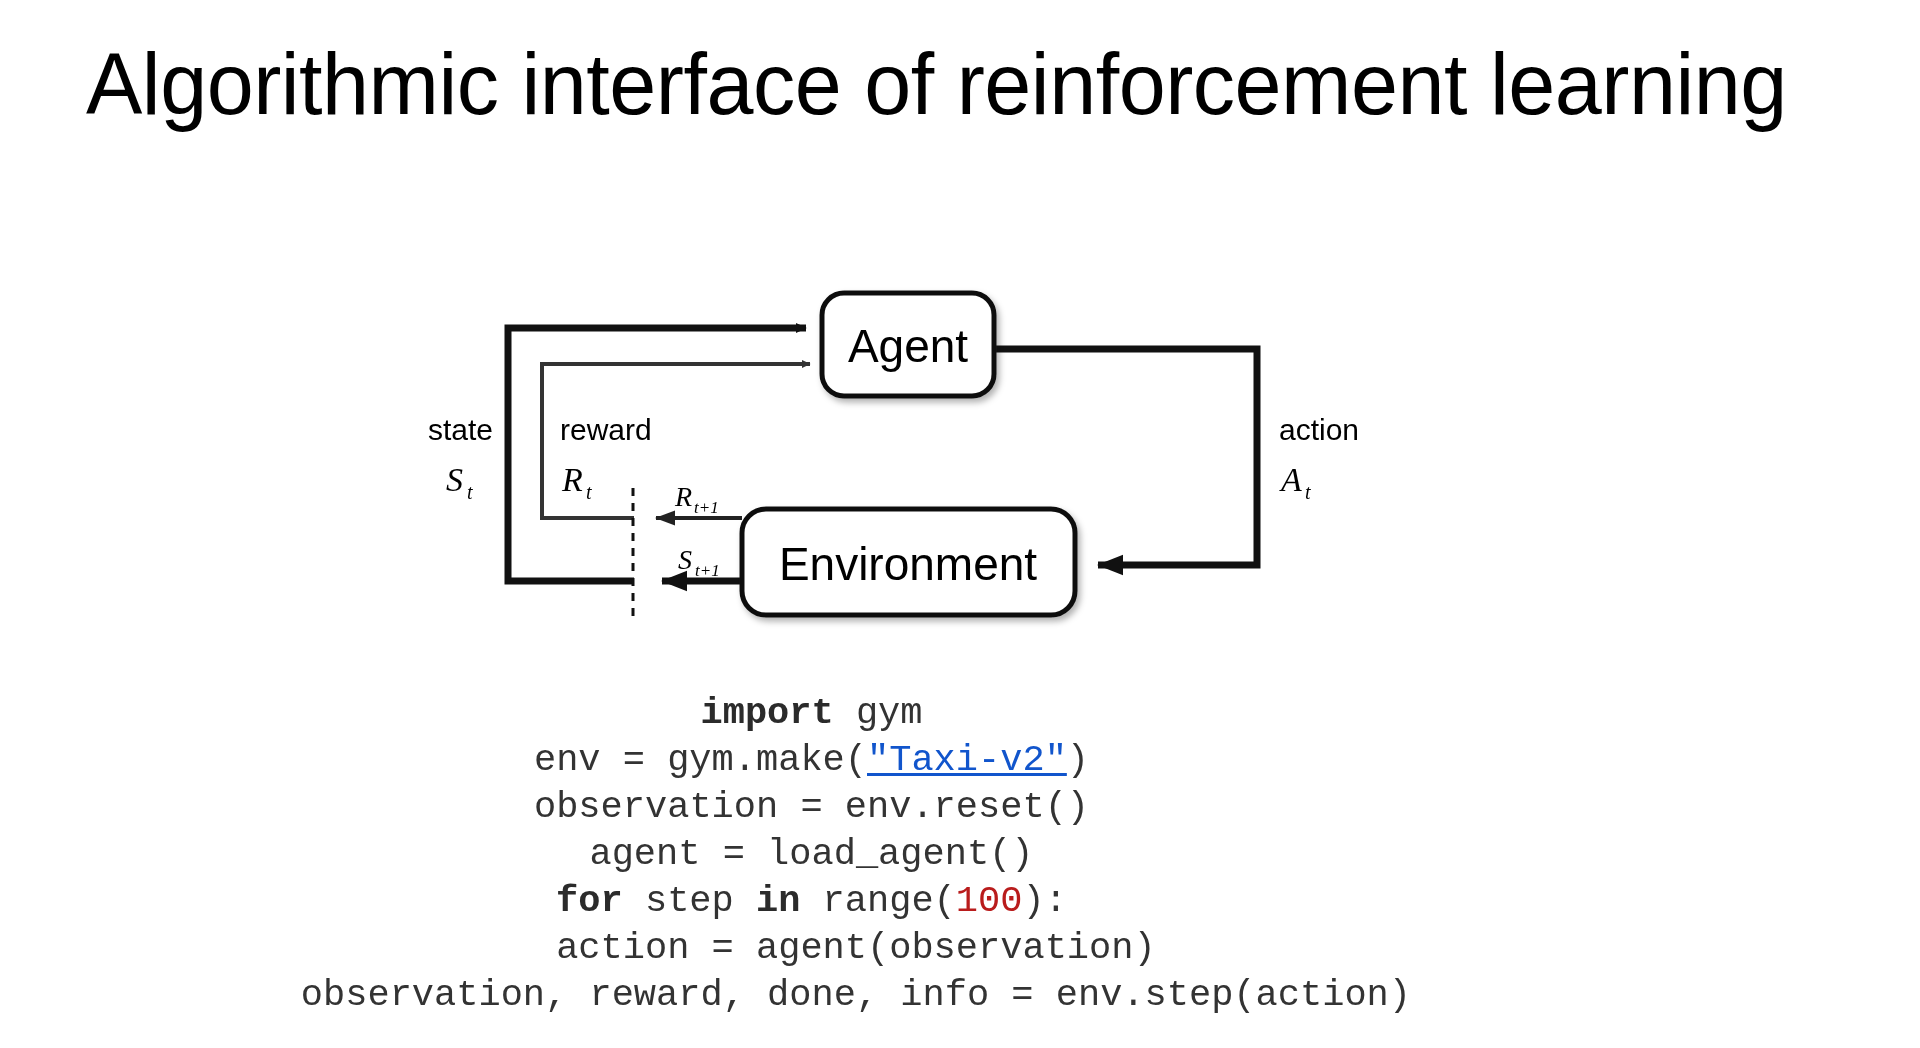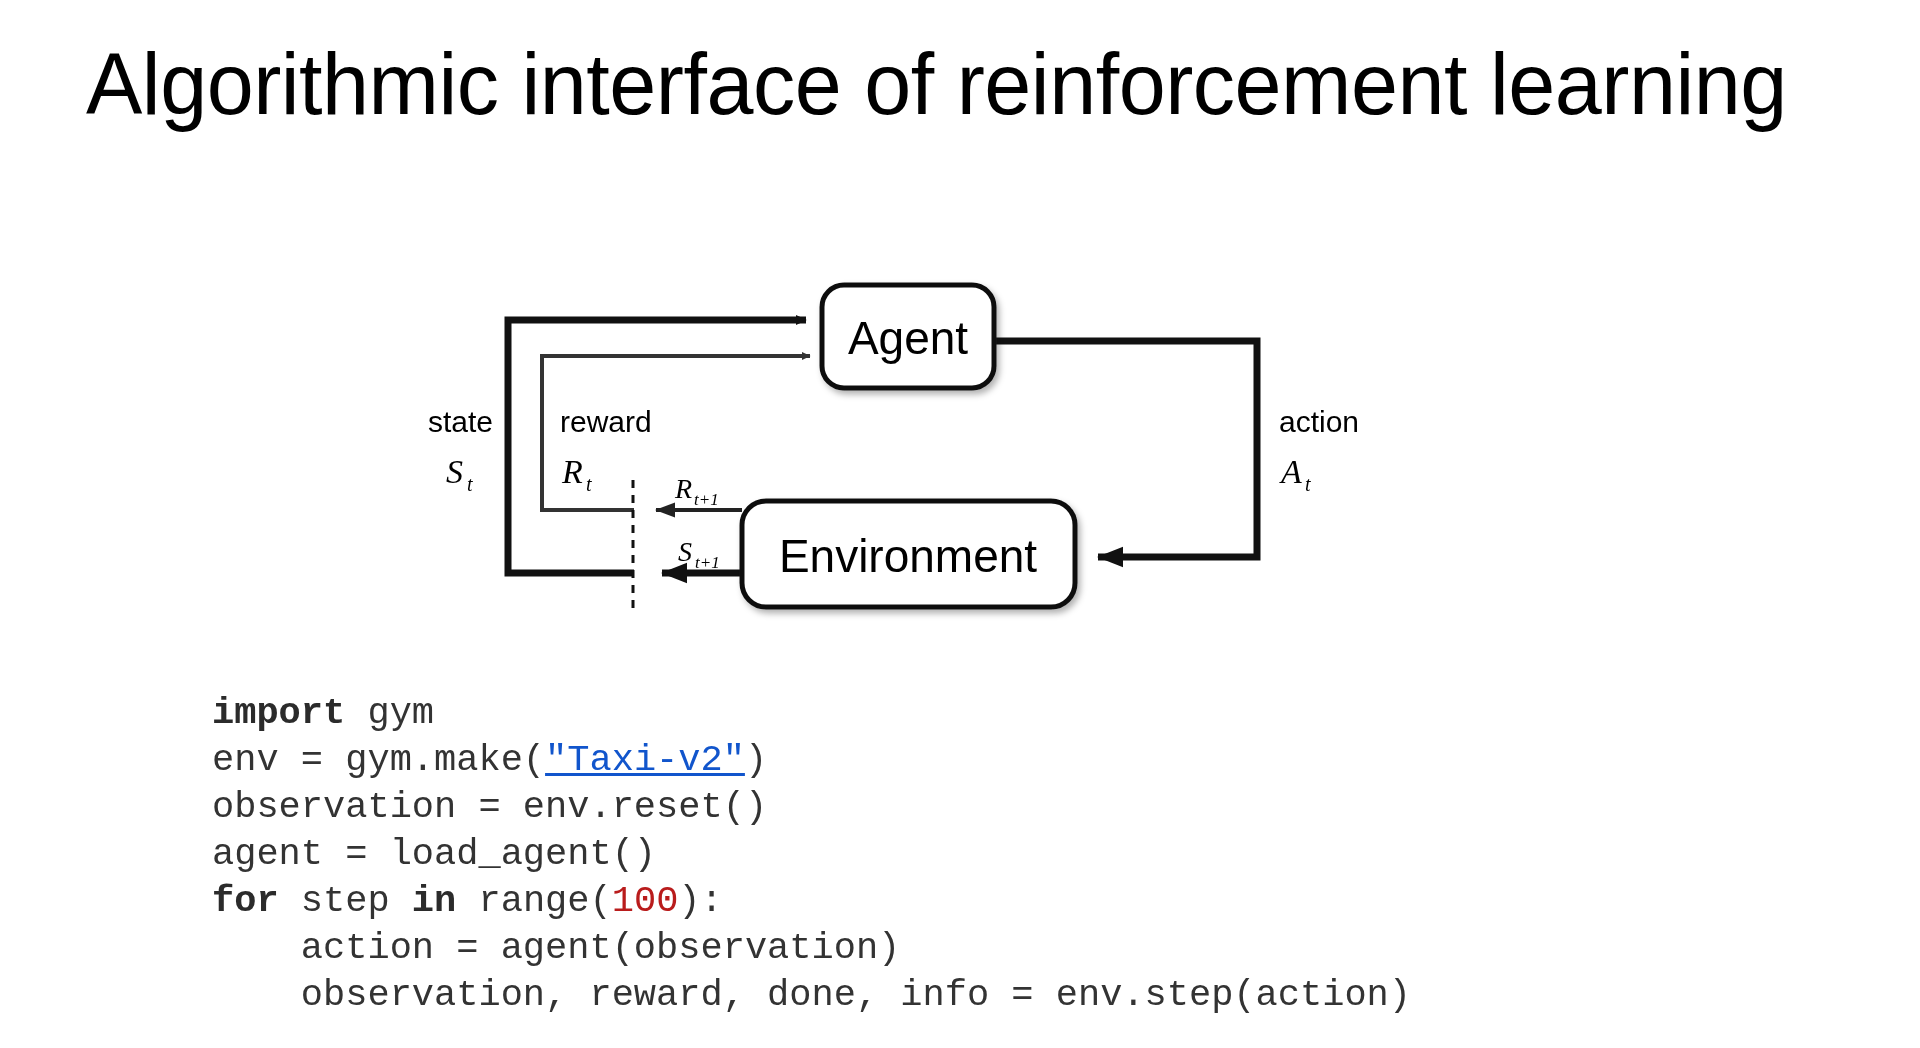--- a/index.html
+++ b/index.html
@@ -30,21 +30,21 @@
     color: #000000;
     white-space: nowrap;
     transform: scaleX(0.96);
     transform-origin: left top;
   }
 
   
   #diagram {
     position: absolute;
     left: 0;
-    top: 0;
+    top: 8px;
     width: 1920px;
     height: 782px;
     pointer-events: none;
   }
   #diagram svg { display: block; }
 
   .dg-box-label {
     font-family: "Liberation Sans", sans-serif;
     font-size: 46px;
     fill: #000;
@@ -83,20 +83,21 @@
   #code-block {
     position: absolute;
     left: 212px;
     top: 690px;
     font-family: "Liberation Mono", "DejaVu Sans Mono", monospace;
     font-size: 37px;
     line-height: 47px;
     color: #333333;
     white-space: pre;
     letter-spacing: 0px;
+    text-align: center;
   }
   #code-block .ln { display: block; height: 47px; }
   #code-block .kw { font-weight: bold; color: #2b2b2b; }
   #code-block .num { color: #b91c1c; }
   #code-block .link {
     color: #1155cc;
     text-decoration: underline;
     text-underline-offset: 3px;
     pointer-events: auto;
     cursor: pointer;

